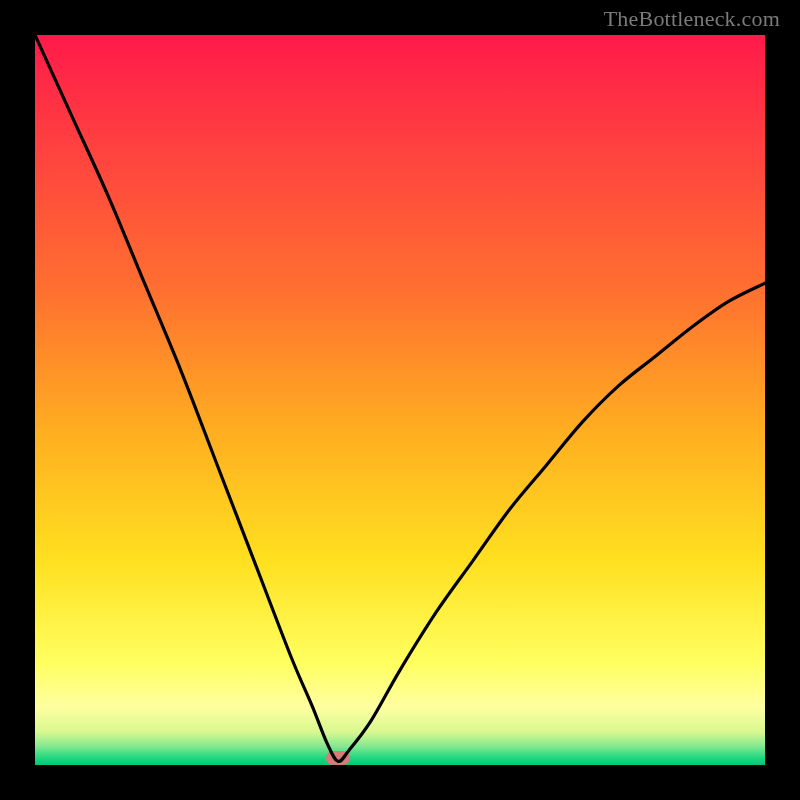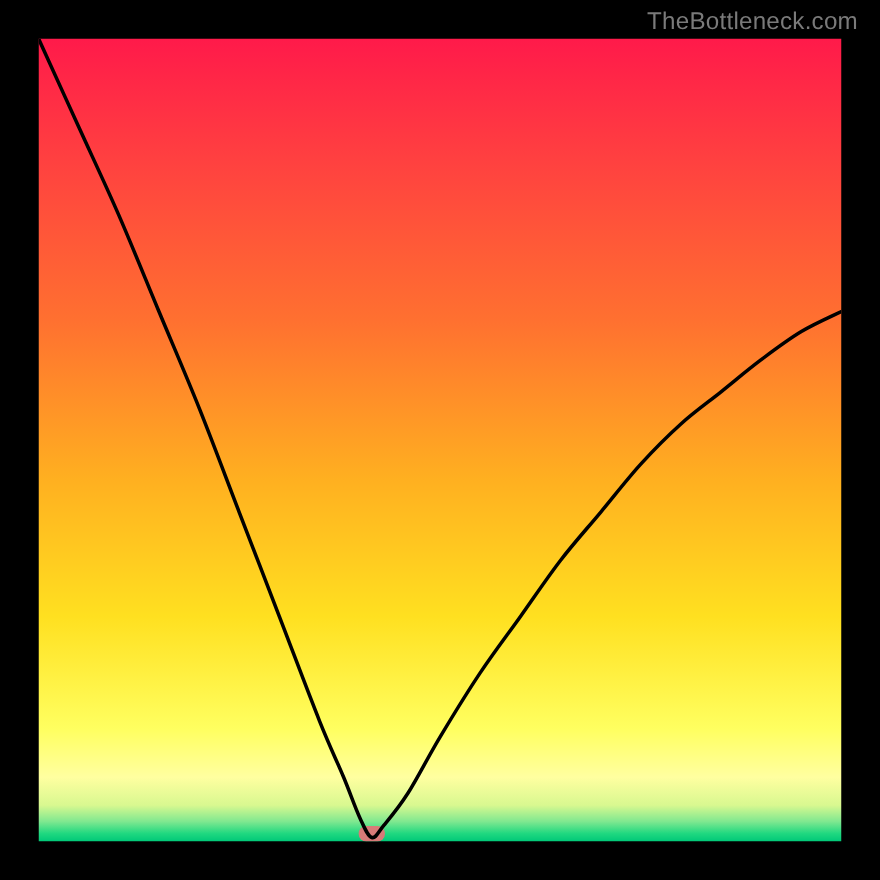--- a/index.html
+++ b/index.html
@@ -47,20 +47,21 @@
   }
   .watermark {
     position: absolute;
     top: 6px;
     right: 20px;
     color: #7a7a7a;
     font-size: 22px;
     font-weight: 500;
     letter-spacing: 0.2px;
     user-select: none;
+    font-family: Liberation Serif, serif;
   }
   .marker {
     position: absolute;
     width: 24px;
     height: 14px;
     left: 291px;
     top: 716px;
     border-radius: 8px;
     background: #d87a78;
   }

